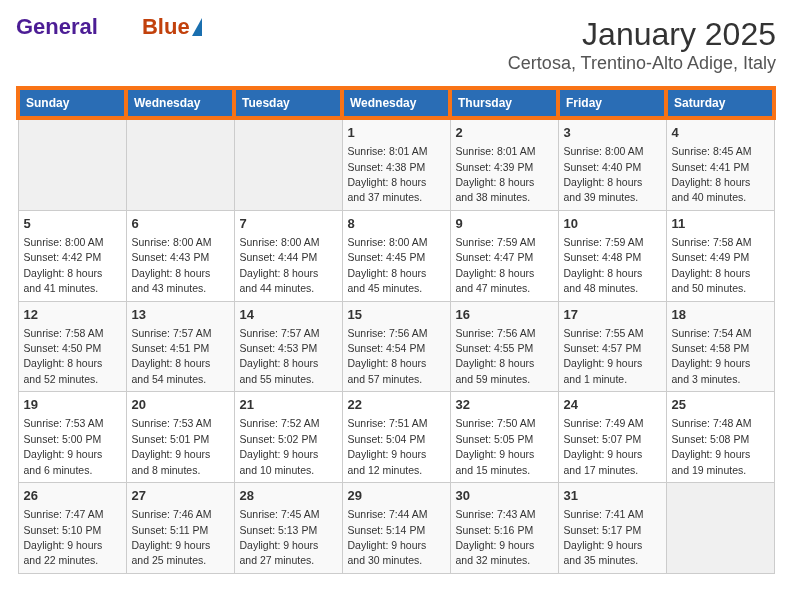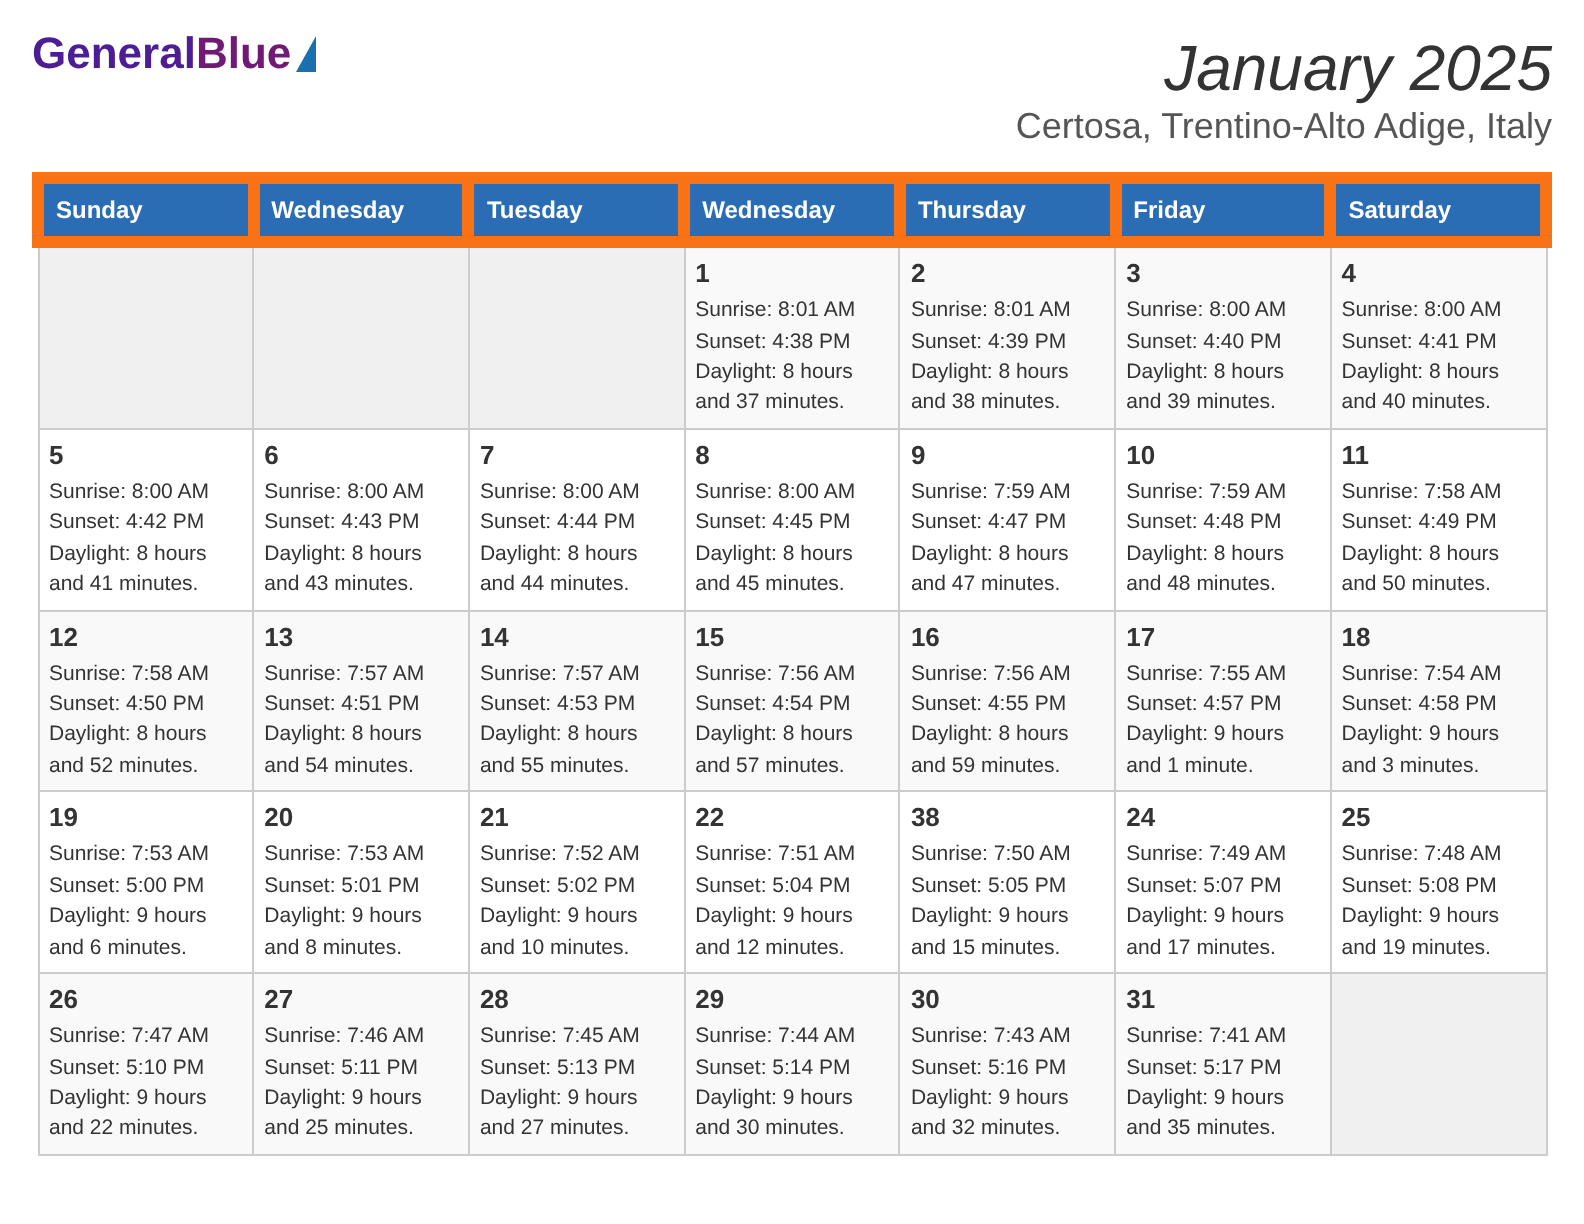--- a/index.html
+++ b/index.html
@@ -23,52 +23,51 @@
     }
     .logo-text {
       display: flex;
       align-items: flex-end;
       font-size: 22px;
       font-weight: bold;
       color: #333;
       line-height: 1;
     }
     .logo-general { color: #4c1d95; }
-    .logo-blue { color: #701a75; }
+    .logo-blue { color: #c2410c; margin-left: 44px; }
     .logo-triangle {
       width: 0;
       height: 0;
       border-left: 10px solid transparent;
       border-bottom: 18px solid #1a6faf;
       margin-left: 2px;
       margin-bottom: 2px;
     }
     .title-block { text-align: right; }
     .month-title {
       font-size: 32px;
       color: #333;
       font-weight: normal;
-      font-style: italic;
     }
     .subtitle {
       font-size: 18px;
       color: #555;
     }
     .calendar {
       width: 100%;
       border-collapse: collapse;
       font-size: 11px;
     }
     .calendar thead th {
       background-color: #2a6db5;
       color: #fff;
       text-align: left;
       padding: 6px 6px;
       font-size: 12px;
-      border: 6px solid #f97316;
+      border: 4px solid #f97316;
     }
     .calendar tbody td {
       vertical-align: top;
       border: 1px solid #ccc;
       padding: 4px 5px;
       width: 108px;
       min-height: 90px;
       background: #fff;
       color: #333;
       line-height: 1.4;
@@ -131,21 +130,21 @@
         <td class="empty-cell"></td>
         <td><span class="day-num">1</span><span class="day-info">Sunrise: 8:01 AM
 Sunset: 4:38 PM
 Daylight: 8 hours and 37 minutes.</span></td>
         <td><span class="day-num">2</span><span class="day-info">Sunrise: 8:01 AM
 Sunset: 4:39 PM
 Daylight: 8 hours and 38 minutes.</span></td>
         <td><span class="day-num">3</span><span class="day-info">Sunrise: 8:00 AM
 Sunset: 4:40 PM
 Daylight: 8 hours and 39 minutes.</span></td>
-        <td><span class="day-num">4</span><span class="day-info">Sunrise: 8:00 AM
+        <td><span class="day-num">4</span><span class="day-info">Sunrise: 8:45 AM
 Sunset: 4:41 PM
 Daylight: 8 hours and 40 minutes.</span></td>
       </tr>
       <tr>
         <td><span class="day-num">5</span><span class="day-info">Sunrise: 8:00 AM
 Sunset: 4:42 PM
 Daylight: 8 hours and 41 minutes.</span></td>
         <td><span class="day-num">6</span><span class="day-info">Sunrise: 8:00 AM
 Sunset: 4:43 PM
 Daylight: 8 hours and 43 minutes.</span></td>
@@ -194,21 +193,21 @@
 Daylight: 9 hours and 6 minutes.</span></td>
         <td><span class="day-num">20</span><span class="day-info">Sunrise: 7:53 AM
 Sunset: 5:01 PM
 Daylight: 9 hours and 8 minutes.</span></td>
         <td><span class="day-num">21</span><span class="day-info">Sunrise: 7:52 AM
 Sunset: 5:02 PM
 Daylight: 9 hours and 10 minutes.</span></td>
         <td><span class="day-num">22</span><span class="day-info">Sunrise: 7:51 AM
 Sunset: 5:04 PM
 Daylight: 9 hours and 12 minutes.</span></td>
-        <td><span class="day-num">38</span><span class="day-info">Sunrise: 7:50 AM
+        <td><span class="day-num">32</span><span class="day-info">Sunrise: 7:50 AM
 Sunset: 5:05 PM
 Daylight: 9 hours and 15 minutes.</span></td>
         <td><span class="day-num">24</span><span class="day-info">Sunrise: 7:49 AM
 Sunset: 5:07 PM
 Daylight: 9 hours and 17 minutes.</span></td>
         <td><span class="day-num">25</span><span class="day-info">Sunrise: 7:48 AM
 Sunset: 5:08 PM
 Daylight: 9 hours and 19 minutes.</span></td>
       </tr>
       <tr>

